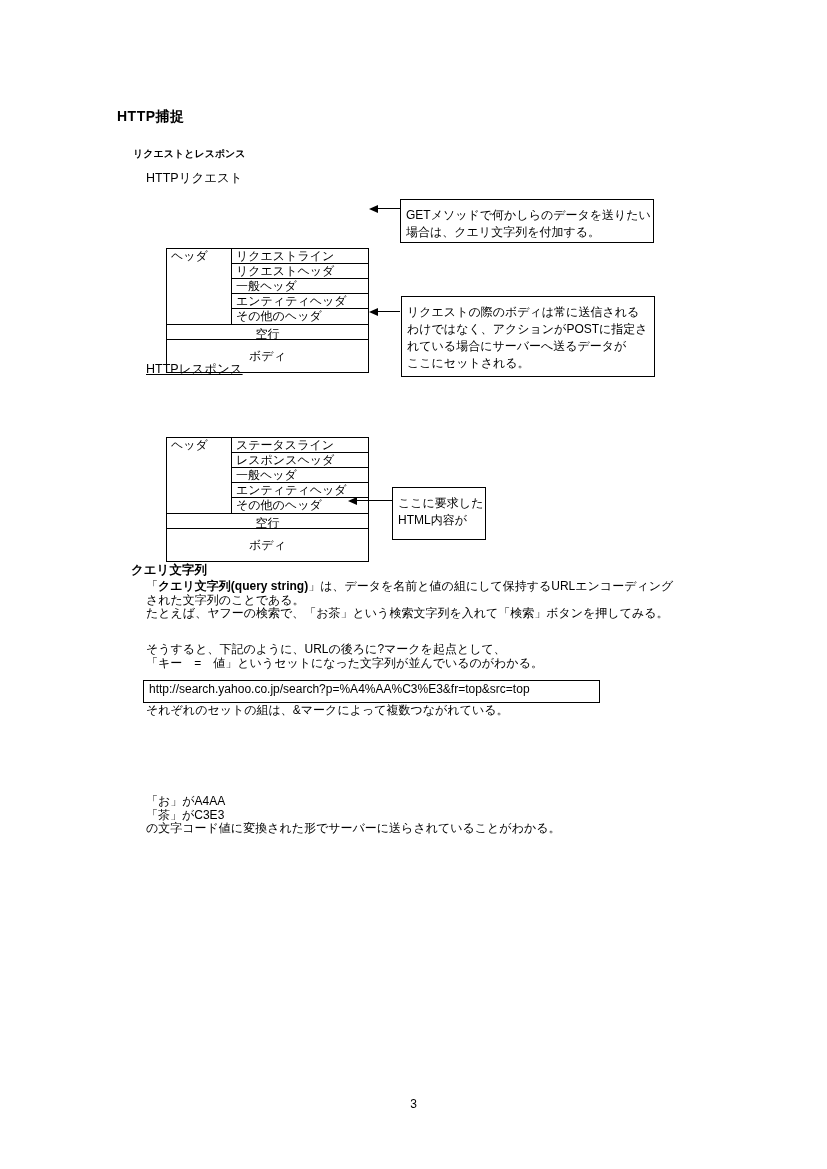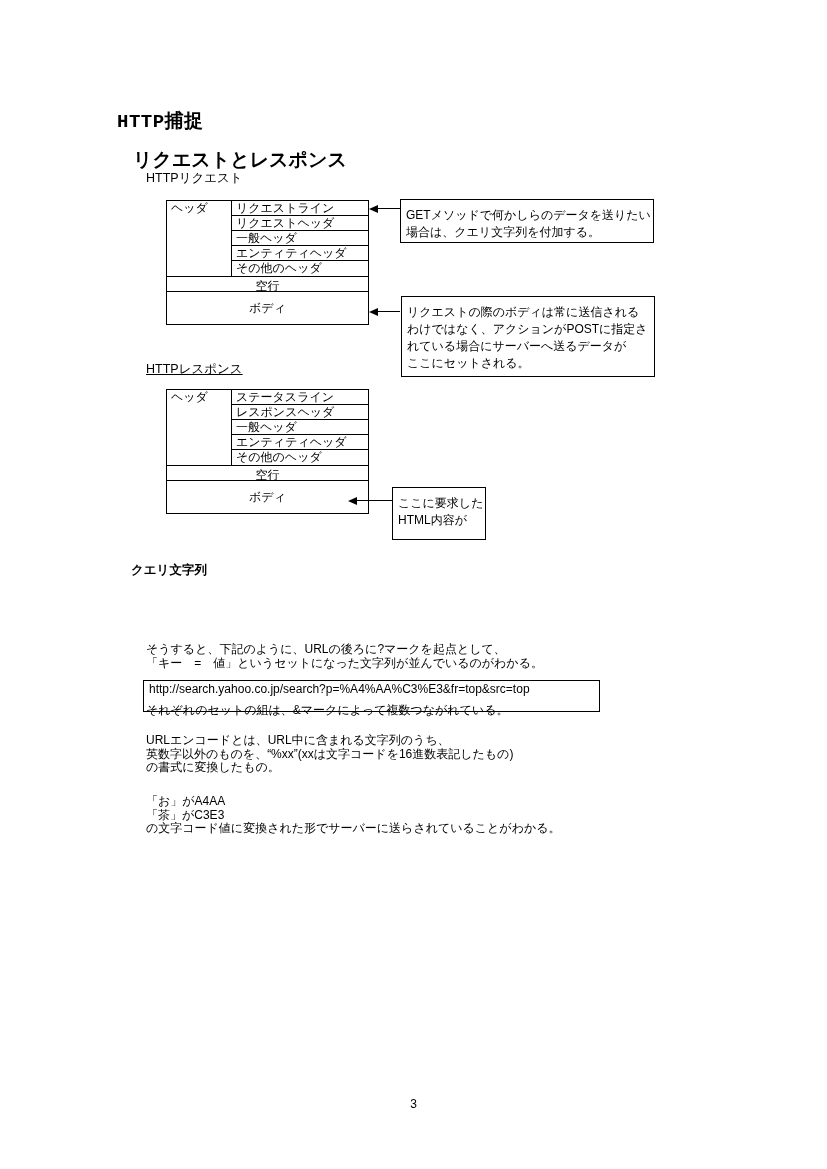--- a/index.html
+++ b/index.html
@@ -5,29 +5,29 @@
   * { margin:0; padding:0; box-sizing:border-box; }
   html,body { background:#ffffff; }
   body {
     width:827px; height:1169px; position:relative;
     font-family:"Liberation Sans","DejaVu Sans",sans-serif;
     color:#000;
   }
   .page { position:absolute; left:0; top:0; width:827px; height:1169px; background:#fff; overflow:hidden; }
   .abs { position:absolute; }
 
-  .doc-title   { font-size:19px; font-weight:bold; letter-spacing:0.5px;font-family:Liberation Mono, monospace; }
-  .sec-heading { font-size:19px; font-weight:bold; }
+  .doc-title   { font-size:14px; font-weight:bold; letter-spacing:0.5px; }
+  .sec-heading { font-size:10px; font-weight:bold; }
   .sub-label   { font-size:12.5px; }
 
   .body-text { font-size:12px; line-height:13.7px; white-space:pre; }
   .qs-heading { font-size:12.5px; font-weight:bold; }
 
   
-  .dt { position:absolute; width:203px; border:1px solid #000; background:#fff; }
+  .dt { position:absolute; width:203px; border:1px solid #000; background:#fff;margin-top:48px; }
   .dt-top { display:flex; }
   .dt-hlabel { width:65px; border-right:1px solid #000; padding:0 4px; font-size:12px; line-height:15px; }
   .dt-rows { flex:1; }
   .dt-row { height:15px; border-bottom:1px solid #000; padding:0 4px; font-size:12px; line-height:14px; overflow:hidden; white-space:nowrap; }
   .dt-blank { height:16px; border-bottom:1px solid #000; text-align:center; font-size:12px; line-height:19px; }
   .dt-body { height:32px; text-align:center; font-size:12px; line-height:32px; }
 
   
   .note-box { position:absolute; border:1px solid #000; font-size:12px; line-height:17px; padding:7px 5px; white-space:pre; background:#fff; }
 
@@ -104,33 +104,33 @@
   <div class="arrow" style="left:348px; top:496px; width:44px;">
     <span class="arrow-head"></span>
     <span class="arrow-line"></span>
   </div>
 
   <div class="note-box" style="left:392px; top:487px; width:94px; height:53px;">ここに要求した
 HTML内容が</div>
 
   <div class="abs qs-heading" style="left:131px; top:562px;">クエリ文字列</div>
 
+  <p class="abs body-text" style="left:146px; top:580px;"><span>「</span><b>クエリ文字列(query string)</b><span>」は、データを名前と値の組にして保持するURLエンコーディング
+された文字列のことである。
+たとえば、ヤフーの検索で、「お茶」という検索文字列を入れて「検索」ボタンを押してみる。</span></p>
 
   <p class="abs body-text" style="left:146px; top:643px;">そうすると、下記のように、URLの後ろに?マークを起点として、
 「キー　=　値」というセットになった文字列が並んでいるのがわかる。</p>
 
-  <div class="url-box" style="left:143px; top:680px; width:457px; height:32px;">
+  <div class="url-box" style="left:143px; top:680px; width:457px; height:23px;">
     <span>http://search.yahoo.co.jp/search?p=%A4%AA%C3%E3&amp;fr=top&amp;src=top</span>
   </div>
 
   <p class="abs body-text" style="left:146px; top:704px;">それぞれのセットの組は、&amp;マークによって複数つながれている。</p>
 
-  <p class="abs body-text" style="left:146px; top:734px;">URLエンコードとは、URL中に含まれる文字列のうち、
-英数字以外のものを、“%xx”(xxは文字コードを16進数表記したもの)
-の書式に変換したもの。</p>
 
   <p class="abs body-text" style="left:146px; top:795px;">「お」がA4AA
 「茶」がC3E3
 の文字コード値に変換された形でサーバーに送らされていることがわかる。</p>
 
   <div class="page-num" style="top:1097px;">3</div>
 
 </div>
 
 </body></html>

